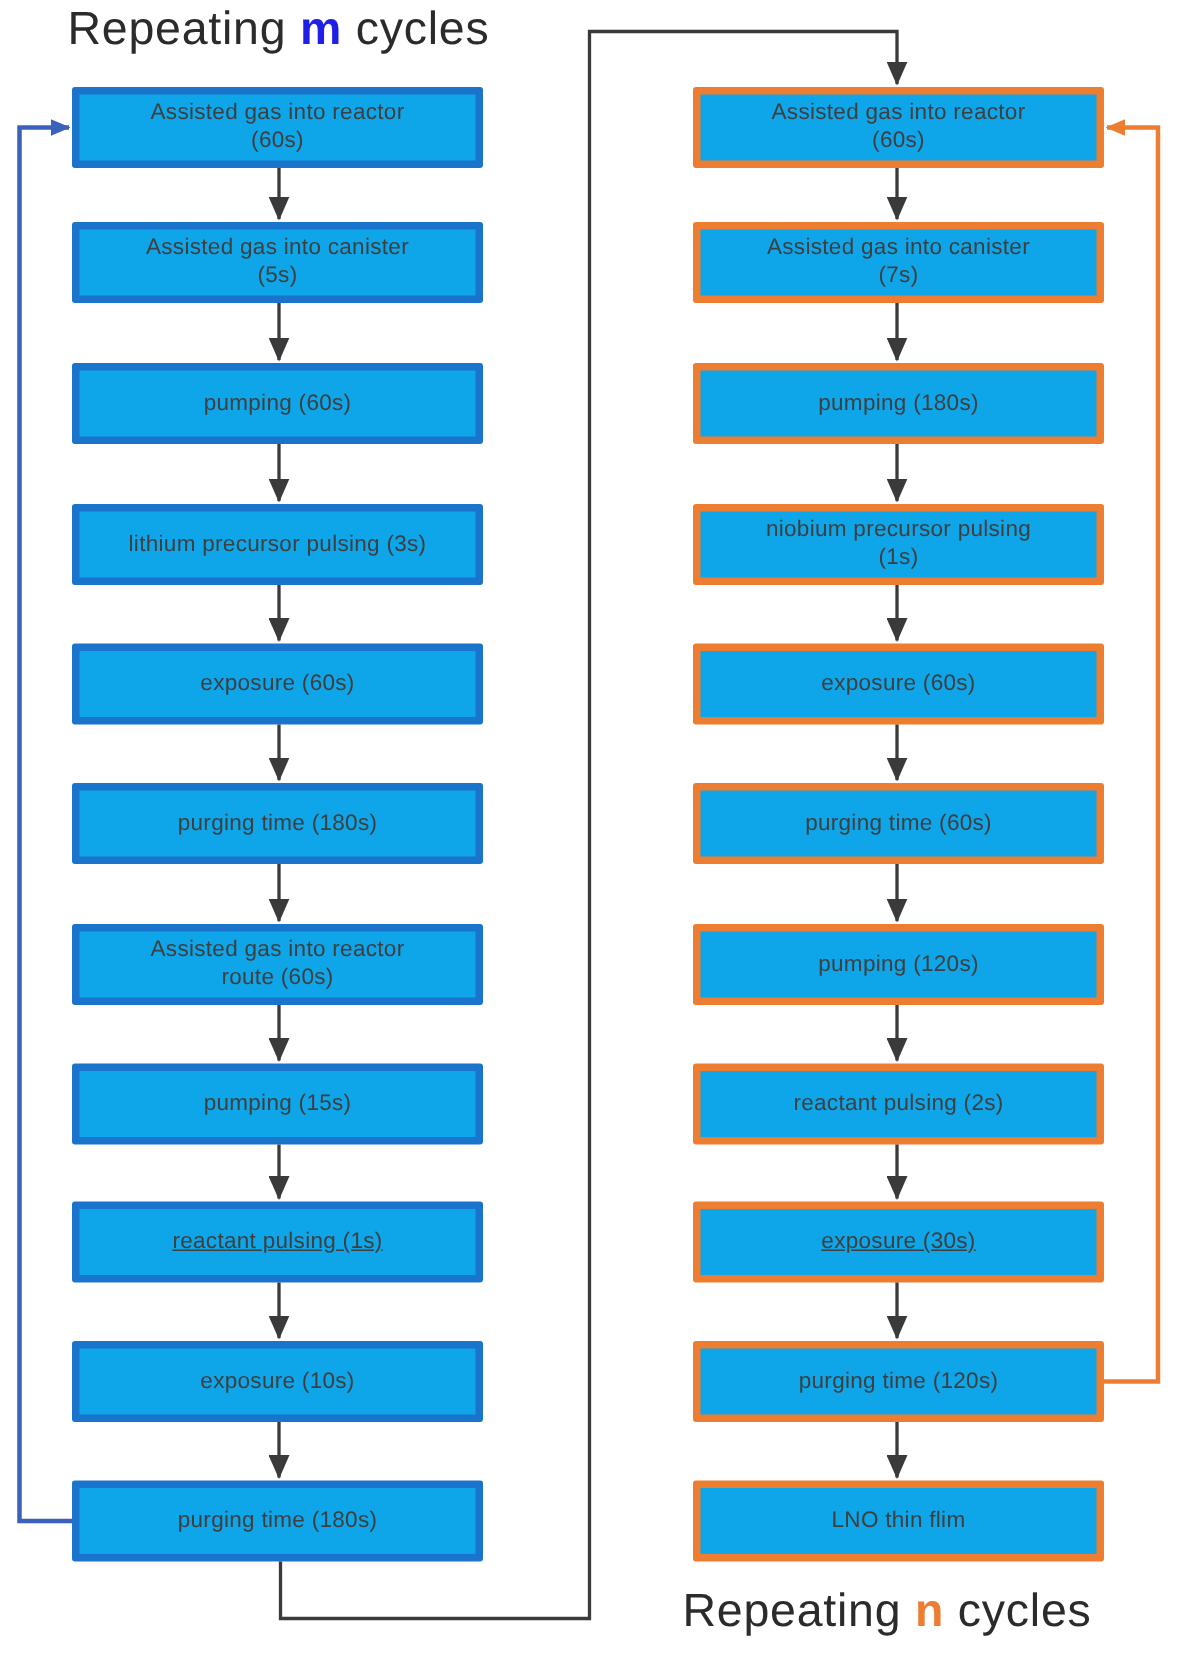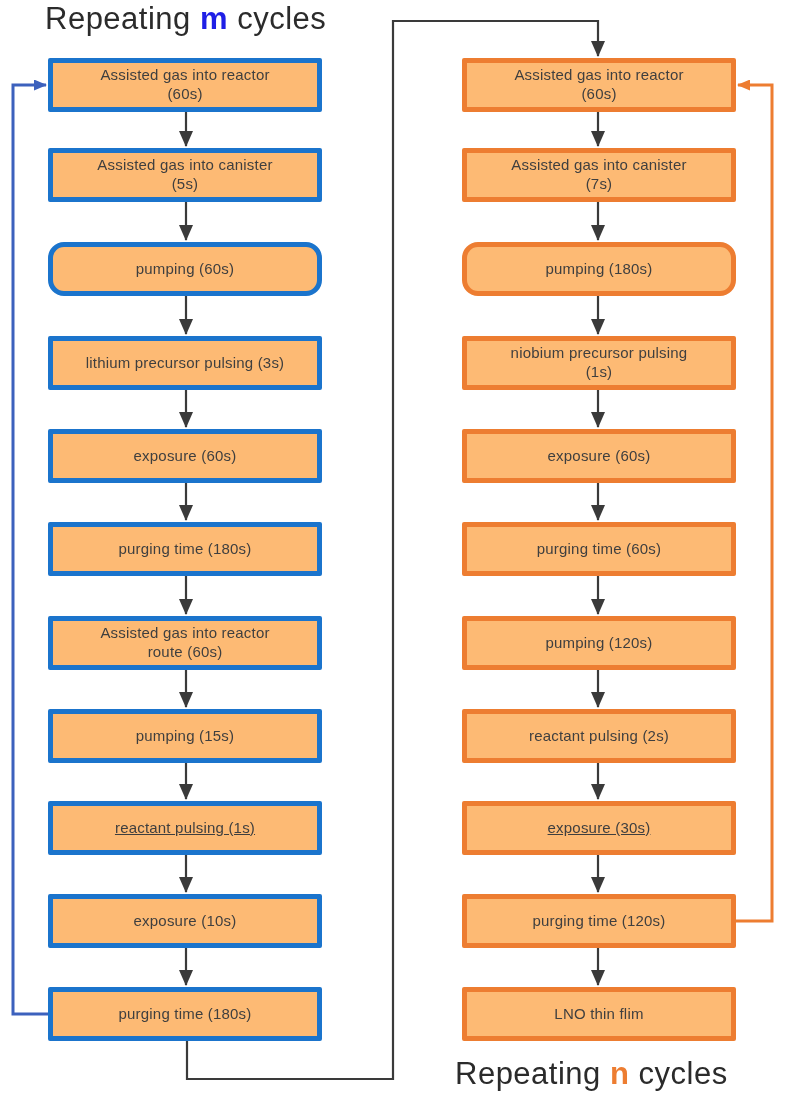--- a/index.html
+++ b/index.html
@@ -27,37 +27,37 @@
   #title-left  { left: 45px;  top: 1px; }
   #title-right { left: 455px; top: 1056px; }
   #title-left  .cycle-var { color: var(--m_blue, #1f1fe6); }
   #title-right .cycle-var { color: var(--n_orange, #ed7d31); }
 
   .box {
     position: absolute;
     width: 274px;
     height: 54px;
     box-sizing: border-box;
-    background: #fdba74;
+    background: #0ea5e9;
     border-radius: 2px;
     display: flex;
     align-items: center;
     justify-content: center;
     text-align: center;
     font-size: 15px;
     line-height: 1.25;
     color: var(--box_text, #3f3f3f);
     white-space: pre-line;
     letter-spacing: 0.2px;
   }
   .col-left  { left: 48px;  border: 5px solid var(--blue_box, #1b74cc); }
   .col-right { left: 462px; border: 5px solid var(--orange, #ed7d31); }
   .r0  { top: 58px;  }
   .r1  { top: 148px; }
-  .r2  { top: 242px; border-radius: 16px; }
+  .r2  { top: 242px; }
   .r3  { top: 336px; }
   .r4  { top: 429px; }
   .r5  { top: 522px; }
   .r6  { top: 616px; }
   .r7  { top: 709px; text-align: right; }
   .r8  { top: 801px; text-decoration: underline; }
   .r9  { top: 894px; }
   .r10 { top: 987px; }
 
   #overlay { position: absolute; left: 0; top: 0; }

